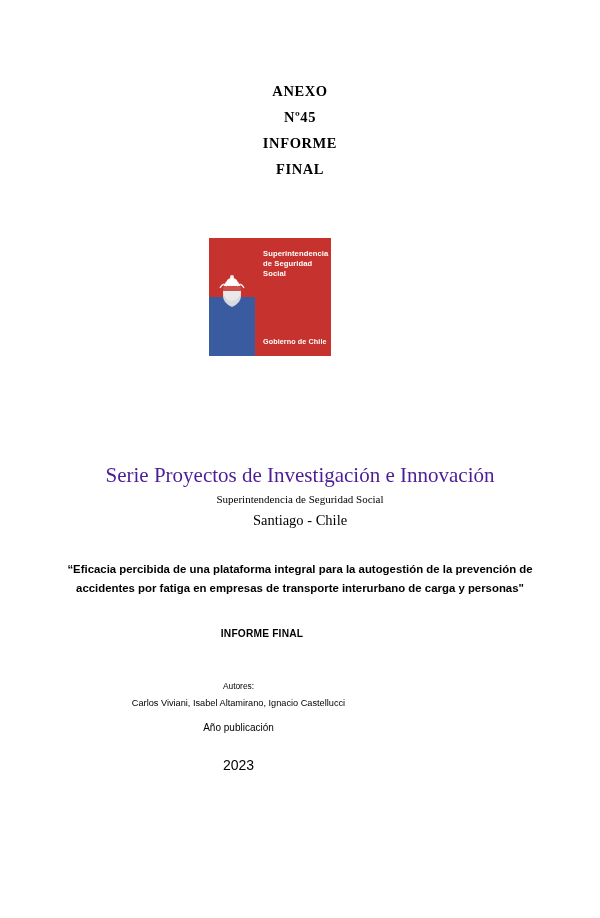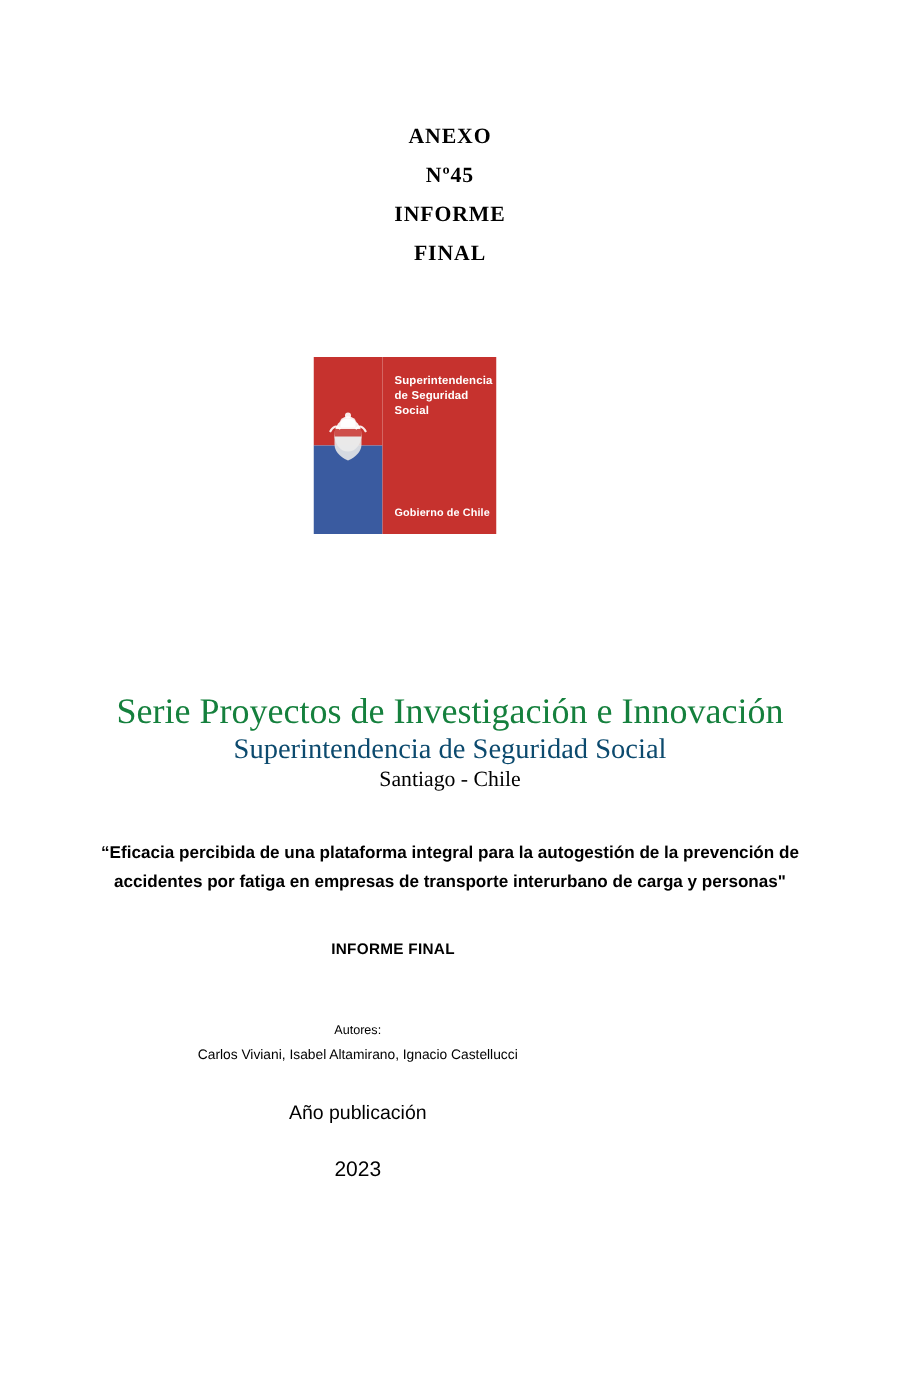--- a/index.html
+++ b/index.html
@@ -115,29 +115,29 @@
   
   .series {
     position: absolute;
     top: 462px;
     left: 0;
     width: 600px;
     text-align: center;
   }
   .series-title {
     font-family: "Liberation Serif", serif;
-    font-size: 24px;
+    font-size: 21px;
     line-height: 27px;
-    color: #15803d;
+    color: #4c1d95;
   }
   .series-sub {
     font-family: "Liberation Serif", serif;
-    font-size: 19px;
+    font-size: 11px;
     line-height: 21px;
-    color: #0c4a6e;
+    color: #000000;
   }
   .series-city {
     font-family: "Liberation Serif", serif;
     font-size: 14.5px;
     line-height: 21px;
     color: #000;
   }
 
   
   .study-title {
@@ -177,23 +177,23 @@
   }
   .authors-label {
     font-size: 8.4px;
     line-height: 16px;
   }
   .authors-names {
     font-size: 9.2px;
     line-height: 18px;
   }
   .year-label {
-    font-size: 13px;
+    font-size: 10px;
     line-height: 16px;
-    margin-top: 22px;
+    margin-top: 8px;
   }
   .year-value {
     font-size: 14px;
     line-height: 18px;
     margin-top: 20px;
   }
 </style>
 </head>
 <body>
 

